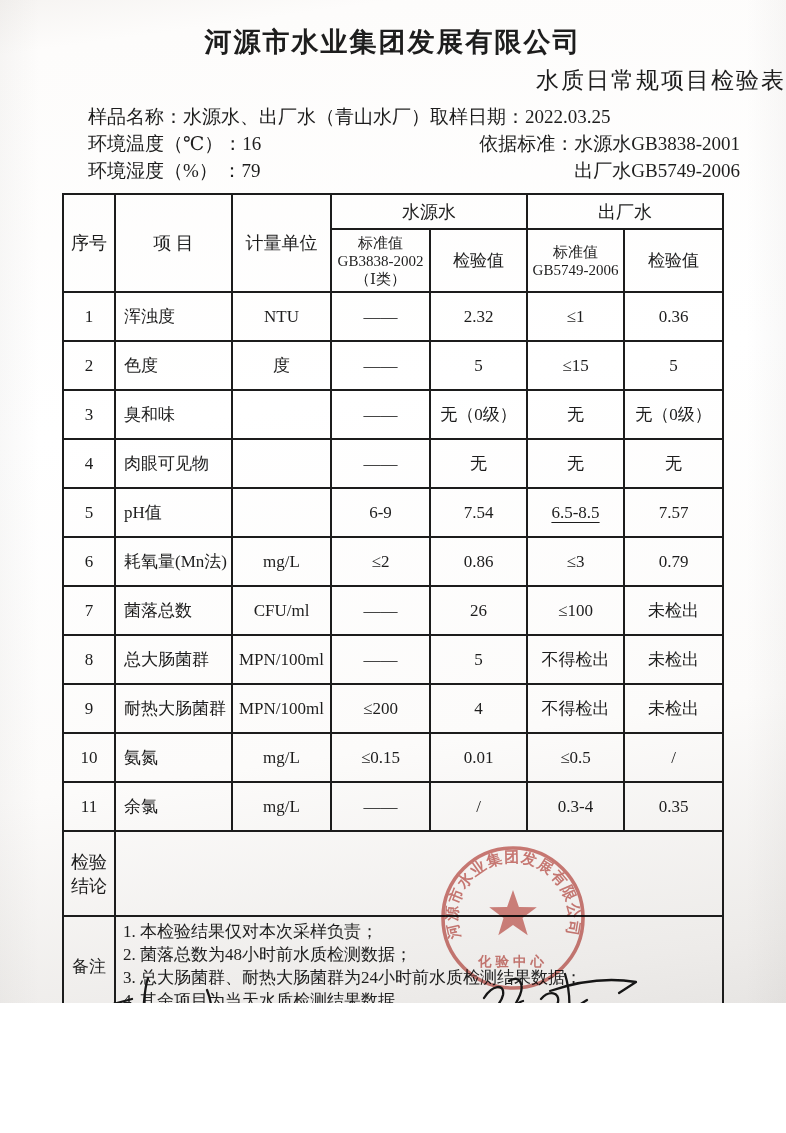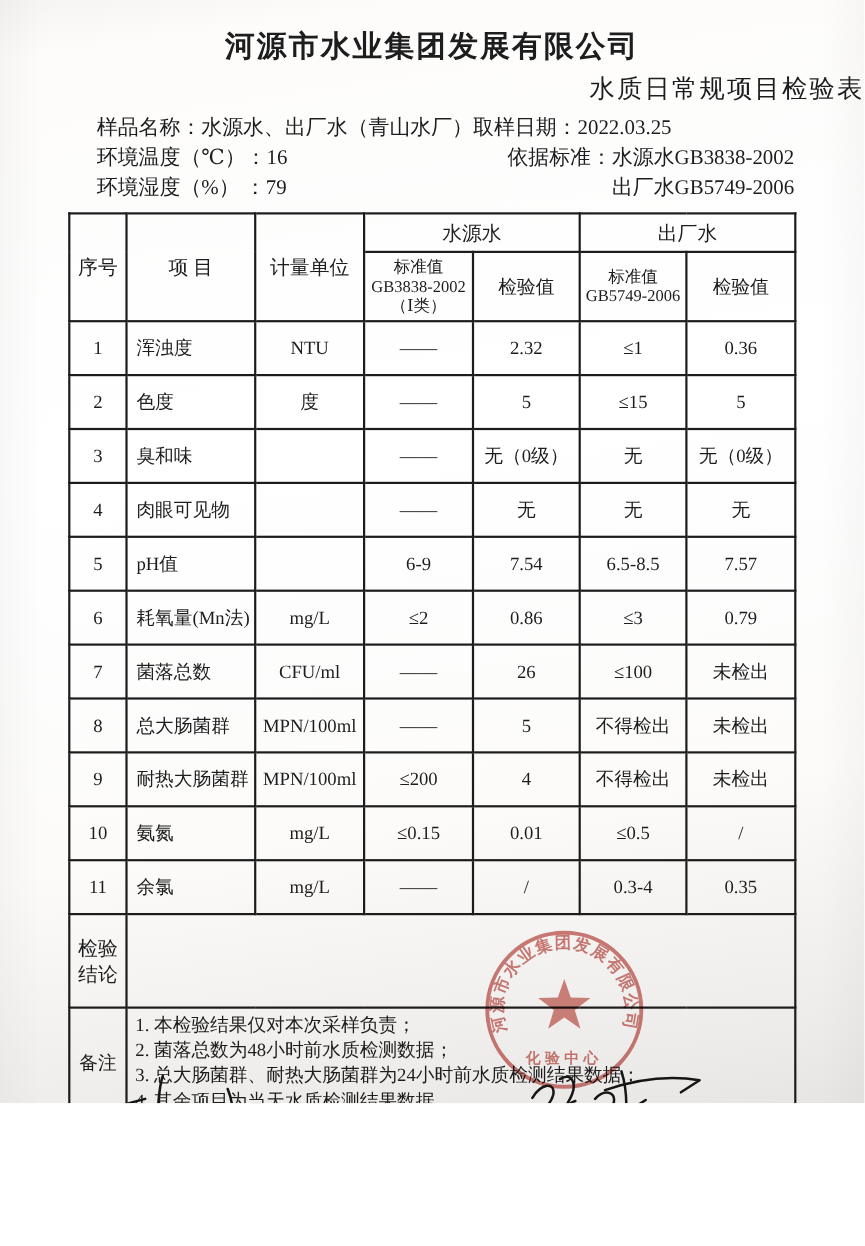--- a/index.html
+++ b/index.html
@@ -6,30 +6,30 @@
   html,body { width:786px; }
   body { font-family:"Liberation Serif","DejaVu Serif",serif; color:#1d1d1d; background:#fff; }
   .page {
     position:relative; width:786px; height:1003px; overflow:hidden;
     background:
       linear-gradient(90deg, rgba(120,115,110,0.05) 0%, rgba(0,0,0,0) 5%, rgba(0,0,0,0) 95%, rgba(120,115,110,0.05) 100%),
       linear-gradient(172deg, #f6f4f2 0%, #fdfcfb 5%, #ffffff 40%, #fcfbfa 72%, #edebe9 94%, #e7e5e3 100%);
   }
   .company-name { text-align:center; padding-top:24px; font-size:27px; font-weight:bold; letter-spacing:2px; }
   .doc-title { text-align:right; font-size:23px; font-weight:normal; letter-spacing:2px; margin-top:5px; }
-  .info { margin:7px 64px 0 88px; font-size:19px; line-height:27px; }
+  .info { margin:7px 46px 0 88px; font-size:19px; line-height:27px; }
   .info-row { display:flex; justify-content:space-between; }
   .inspection-table { border-collapse:collapse; margin:9px 0 0 62px; table-layout:fixed; width:660px; font-size:17px; }
   .inspection-table td { border:2px solid #1c1c1c; text-align:center; vertical-align:middle; padding:0 2px; }
   .inspection-table .h-row1 td { height:35px; font-size:18px; }
   .inspection-table .h-row2 td { height:63px; }
   .std-head { font-size:15px; line-height:18px; }
   .data-row { height:49px; }
   .item-cell { text-align:left !important; padding-left:8px !important; }
-  .underline { text-underline-offset:4px; }
+  .underline { text-decoration:underline; text-underline-offset:4px; }
   .conclusion-row { height:85px;border-radius:16px; }
   .conclusion-label { font-size:18px; line-height:24px; }
   .notes-row td { height:99px; }
   .notes-cell { text-align:left !important; vertical-align:middle; padding:3px 6px 3px 7px !important; }
   .note-line { font-size:17px; line-height:23px; white-space:nowrap; }
   .footer-label { position:absolute; font-size:19px; font-weight:bold; letter-spacing:1px;margin-top:24px; }
   .sampler-label { left:63px; top:1008px; }
   .tester-label  { left:455px; top:1003px; }
   .sig { position:absolute; z-index:5; }
   .sig path { fill:none; stroke:#161616; stroke-width:2.3; stroke-linecap:round; stroke-linejoin:round; }
@@ -42,21 +42,21 @@
 
   <div class="company-name">河源市水业集团发展有限公司</div>
   <div class="doc-title">水质日常规项目检验表</div>
 
   <div class="info">
     <div class="info-line">
       <span>样品名称：</span><span>水源水、出厂水（青山水厂）</span><span>取样日期：</span><span>2022.03.25</span>
     </div>
     <div class="info-row">
       <span><span>环境温度（℃）：</span><span>16</span></span>
-      <span><span>依据标准：</span><span>水源水GB3838-2002</span></span>
+      <span><span>依据标准：</span><span>水源水GB3838-2001</span></span>
     </div>
     <div class="info-row">
       <span><span>环境湿度（%） ：</span><span>79</span></span>
       <span>出厂水GB5749-2006</span>
     </div>
   </div>
 
   <table class="inspection-table">
     <colgroup>
       <col style="width:52px">

